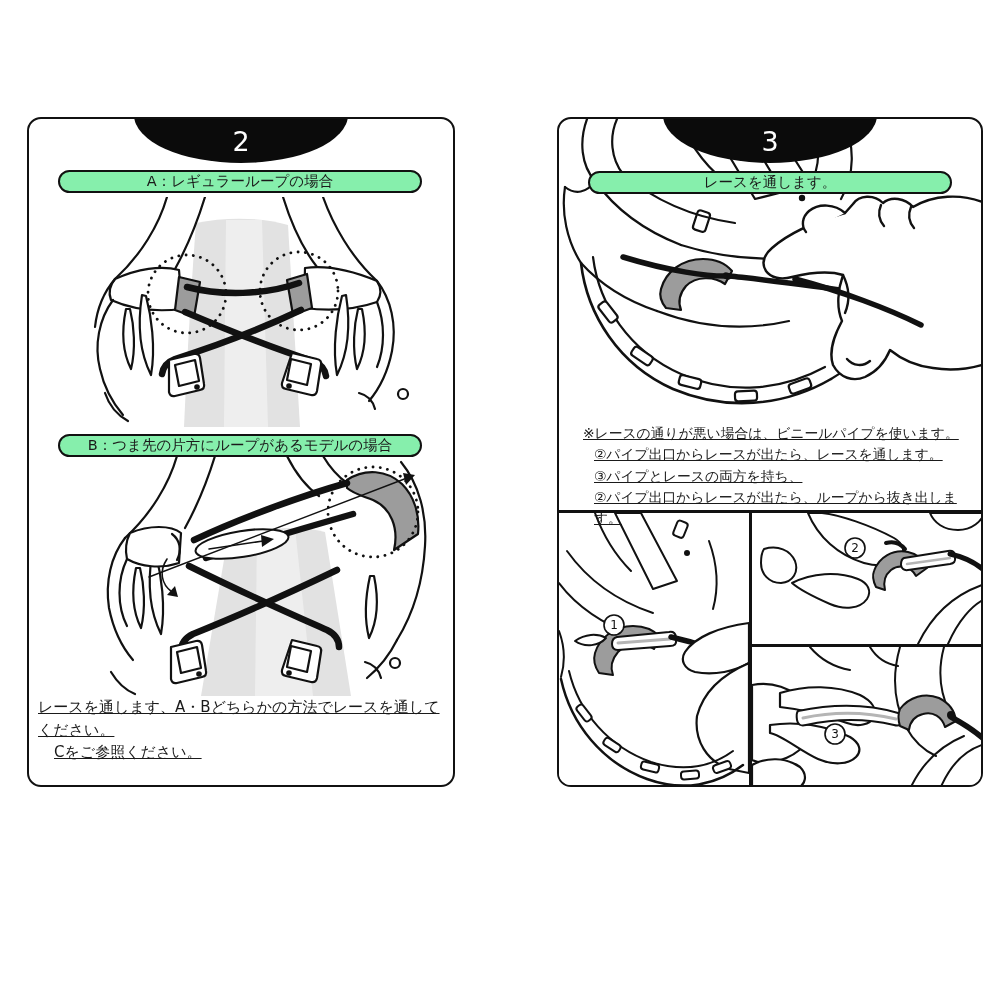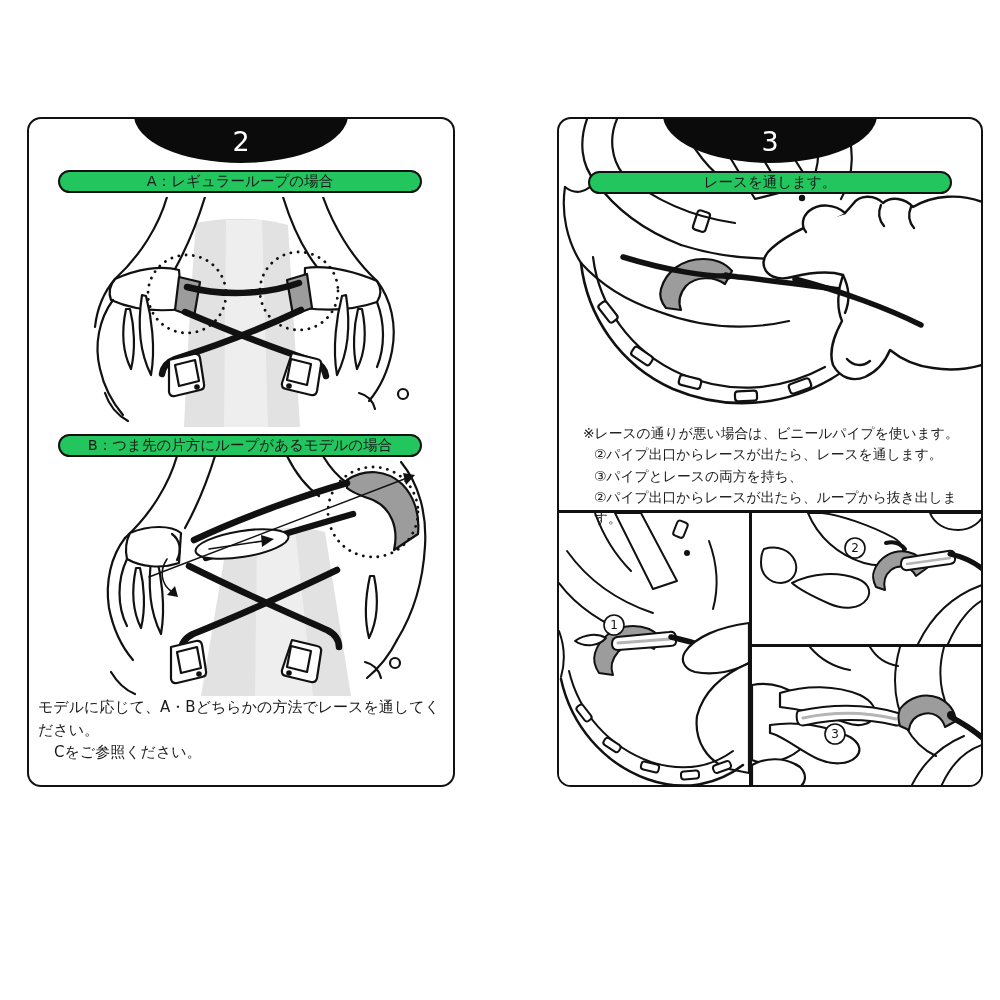--- a/index.html
+++ b/index.html
@@ -6,32 +6,32 @@
   .page{position:relative;width:1000px;height:1000px;background:#fff;
         font-family:"DejaVu Sans",sans-serif;color:#1a1a1a;overflow:hidden;}
   .panel{position:absolute;top:117px;height:670px;background:#fff;
          border:2.5px solid #111;border-radius:14px;box-sizing:border-box;overflow:hidden;}
   .panel-left{left:27px;width:428px;}
   .panel-right{left:557px;width:426px;}
   .header-ellipse{position:absolute;top:-52px;left:50%;transform:translateX(-50%);
          width:214px;height:96px;background:#0b0b0b;border-radius:50%;
          display:flex;align-items:flex-end;justify-content:center;z-index:7;}
   .header-ellipse span{color:#fff;font-size:27px;line-height:1;padding-bottom:8px;}
-  .pill{position:absolute;left:29px;width:364px;height:23px;background:#22c55e;
+  .pill{position:absolute;left:29px;width:364px;height:23px;background:#86efac;
         border:2px solid #111;border-radius:14px;box-sizing:border-box;
         display:flex;align-items:center;justify-content:center;
         font-size:14.5px;line-height:1;z-index:6;}
   .pill-a{top:51px;}
   .pill-b{top:315px;}
   .pill-3{top:52px;justify-content:center;}
   .art{position:absolute;left:0;display:block;}
   .art-a{top:78px;width:428px;height:230px;}
   .art-b{top:337px;width:428px;height:240px;}
   .art-main3{top:0;width:426px;height:300px;z-index:1;}
-  .note{position:absolute;z-index:5;}
+  .note{position:absolute;z-index:5;text-decoration:underline;}
   .note2{left:9px;top:577px;width:414px;font-size:15px;line-height:22.5px;}
   .note2 .indent{padding-left:16px;}
   .note3{left:24px;top:304px;width:400px;font-size:13.8px;line-height:21.3px;}
   .note3 .indent{padding-left:11px;}
   .grid3{position:absolute;left:0;top:391px;width:426px;height:279px;z-index:4;
          background:#fff;border-top:3px solid #111;box-sizing:border-box;}
   .cell{position:absolute;overflow:hidden;box-sizing:border-box;}
   .cell svg{display:block;}
   .cell-1{left:0;top:0;width:193px;height:276px;border-right:3px solid #111;}
   .cell-2{left:193px;top:0;width:233px;height:134px;border-bottom:3px solid #111;}
@@ -163,21 +163,21 @@
         </g>
         <g>
           <path d="M263,184 L288,190 Q293,191 292,196 L288,222 Q287,227 282,226 L257,220 Q252,219 253,214 Z" fill="#fff"></path>
           <path d="M262,190 L282,195 L278,216 L258,211 Z"></path>
           <circle cx="260" cy="217" r="2.8" fill="#111" stroke="none"></circle>
         </g>
       </g>
     </svg>
 
     <div class="note note2">
-      <div>モデルに応じて、A・Bどちらかの方法でレースを通してください。</div>
+      <div>レースを通します、A・Bどちらかの方法でレースを通してください。</div>
       <div class="indent">Cをご参照ください。</div>
     </div>
   </section>
 
   <section class="panel panel-right">
 
     <svg class="art art-main3" viewBox="0 0 426 300">
       <g stroke="#111" stroke-width="2.2" fill="none" stroke-linecap="round" stroke-linejoin="round">
         <g>
           <path d="M28,0 C20,22 22,46 36,62 C28,74 16,76 6,68"></path>

